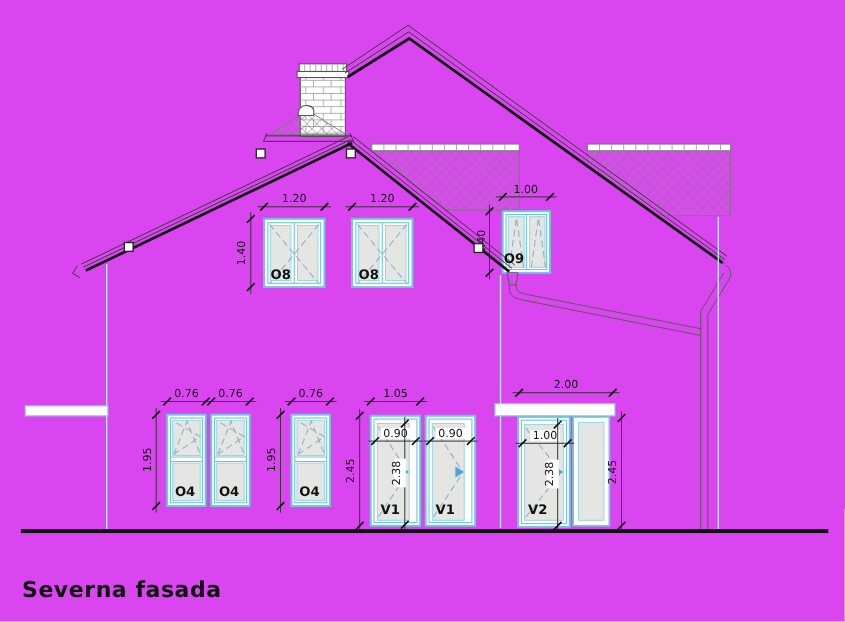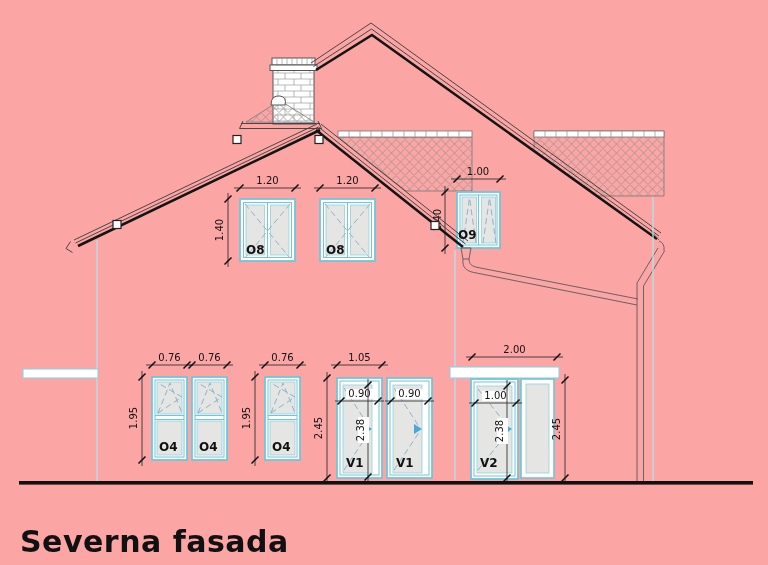--- a/index.html
+++ b/index.html
@@ -1,23 +1,23 @@
 <!DOCTYPE html>
 <html><head>
 <meta charset="utf-8">
 <style>
   html,body{margin:0;padding:0;background:#fff;}
-  .stage{position:relative;width:768px;height:565px;background:#fca5a5;overflow:hidden;
+  .stage{position:relative;width:768px;height:565px;background:#d946ef;overflow:hidden;
          font-family:"DejaVu Sans","Liberation Sans",sans-serif;}
   svg{position:absolute;left:0;top:0;}
   text{font-family:"DejaVu Sans","Liberation Sans",sans-serif;fill:#111;}
   .dim{font-size:10px;}
   .dimv{font-size:10px;}
   .wlabel{font-size:12px;font-weight:bold;}
-  .title{position:absolute;left:20px;top:524px;font-size:30px;font-weight:bold;color:#111;
+  .title{position:absolute;left:20px;top:524px;font-size:20px;font-weight:bold;color:#111;
          letter-spacing:0.5px;}
   .thick{stroke:#141414;stroke-width:2.5;fill:none;stroke-linecap:butt;}
   .thin{stroke:#3a3a3a;stroke-width:0.9;fill:none;}
   .hatchline{stroke:#8f8f8f;stroke-width:0.7;}
   .frame{stroke:#6fc6da;fill:#ffffff;}
   .frame2{stroke:#6fc6da;fill:none;stroke-width:1;}
   .glass{fill:#e5e5e3;stroke:#8ed2e2;stroke-width:0.8;}
   .op{stroke:#8fb3c8;stroke-width:1;fill:none;stroke-dasharray:6 3.5;}
   .dimln{stroke:#333;stroke-width:0.9;fill:none;}
   .tick{stroke:#111;stroke-width:1.5;fill:none;}

